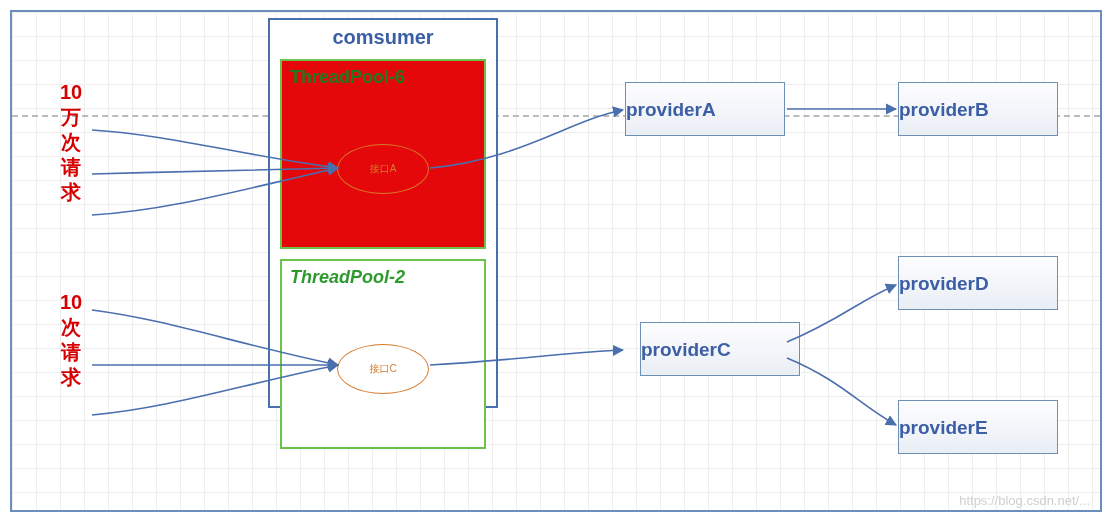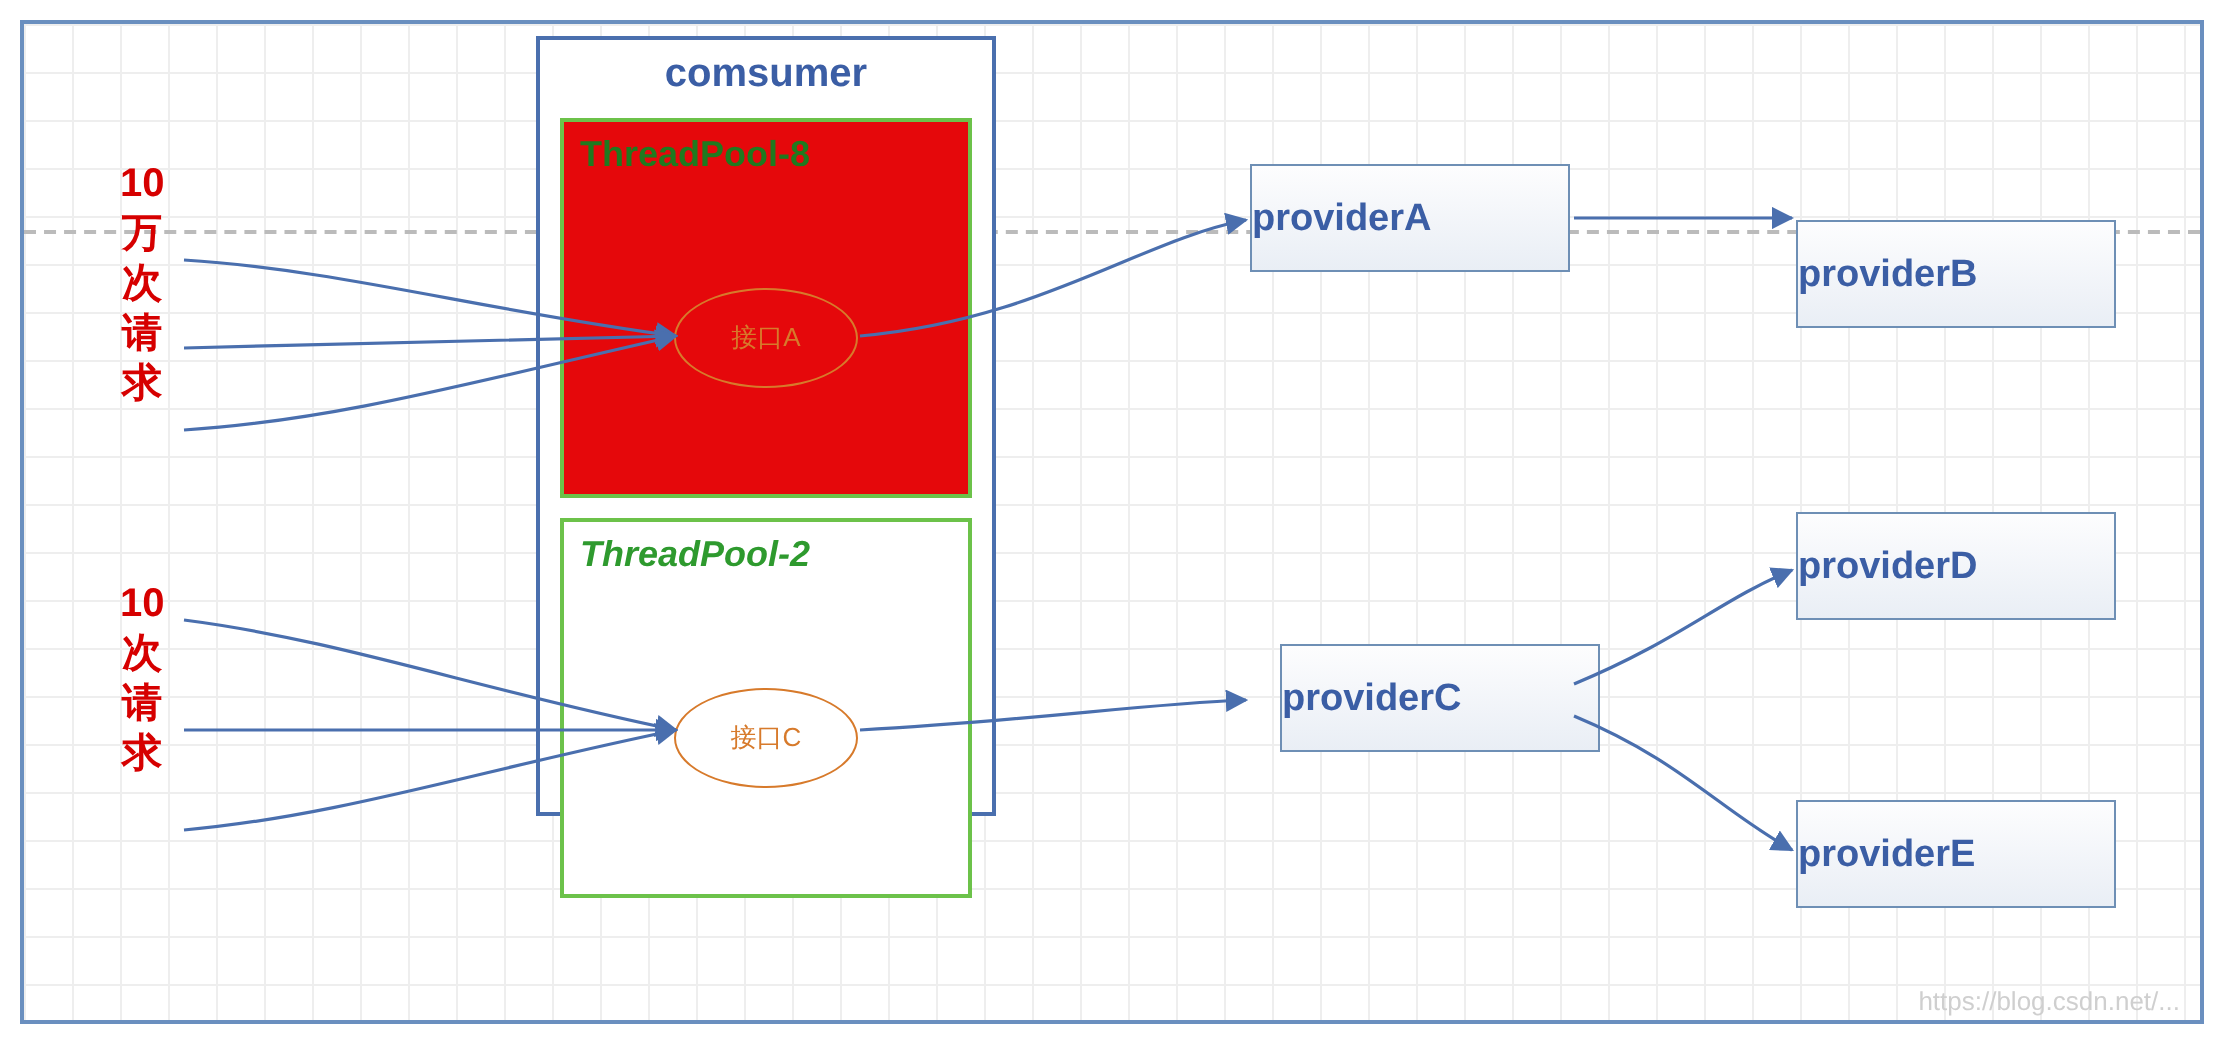--- a/index.html
+++ b/index.html
@@ -76,21 +76,21 @@
   .pool.red .pool-title { color: #1f7a1f; }
   .pool.white .pool-title { color: #2e9a2e; font-style: italic; }
   .iface {
     position: absolute;
     left: 50%; top: 58%;
     transform: translate(-50%, -50%);
     width: 90px; height: 48px;
     border: 1.5px solid #d77a2b;
     border-radius: 50%;
     color: #d77a2b;
-    font-size: 13px;
+    font-size: 10px;
     text-align: center;
     line-height: 48px;
     background: transparent;
   }
   .pool.white .iface { background: #fff; }
   
   .pbox {
     position: absolute;
     width: 160px; height: 54px;
     border: 1.5px solid #6e8fb5;
@@ -134,32 +134,32 @@
     <span>10</span>
     <span>次</span>
     <span>请</span>
     <span>求</span>
   </div>
 
   <div class="consumer">
     <div class="consumer-title">comsumer</div>
 
     <div class="pool red">
-      <div class="pool-title">ThreadPool-8</div>
+      <div class="pool-title">ThreadPool-6</div>
       <div class="iface">接口A</div>
     </div>
 
     <div class="pool white">
       <div class="pool-title">ThreadPool-2</div>
       <div class="iface">接口C</div>
     </div>
   </div>
 
   <div class="pbox" style="left:625px; top:82px;">providerA</div>
-  <div class="pbox" style="left:898px; top:82px;margin-top:28px;">providerB</div>
+  <div class="pbox" style="left:898px; top:82px;">providerB</div>
   <div class="pbox" style="left:640px; top:322px;">providerC</div>
   <div class="pbox" style="left:898px; top:256px;">providerD</div>
   <div class="pbox" style="left:898px; top:400px;">providerE</div>
 
   <svg class="arrows">
     <defs>
       <marker id="arr" viewBox="0 0 10 10" refX="9" refY="5" markerWidth="7" markerHeight="7" orient="auto-start-reverse">
         <path d="M 0 0 L 10 5 L 0 10 z" fill="#4a6fae"></path>
       </marker>
     </defs>

